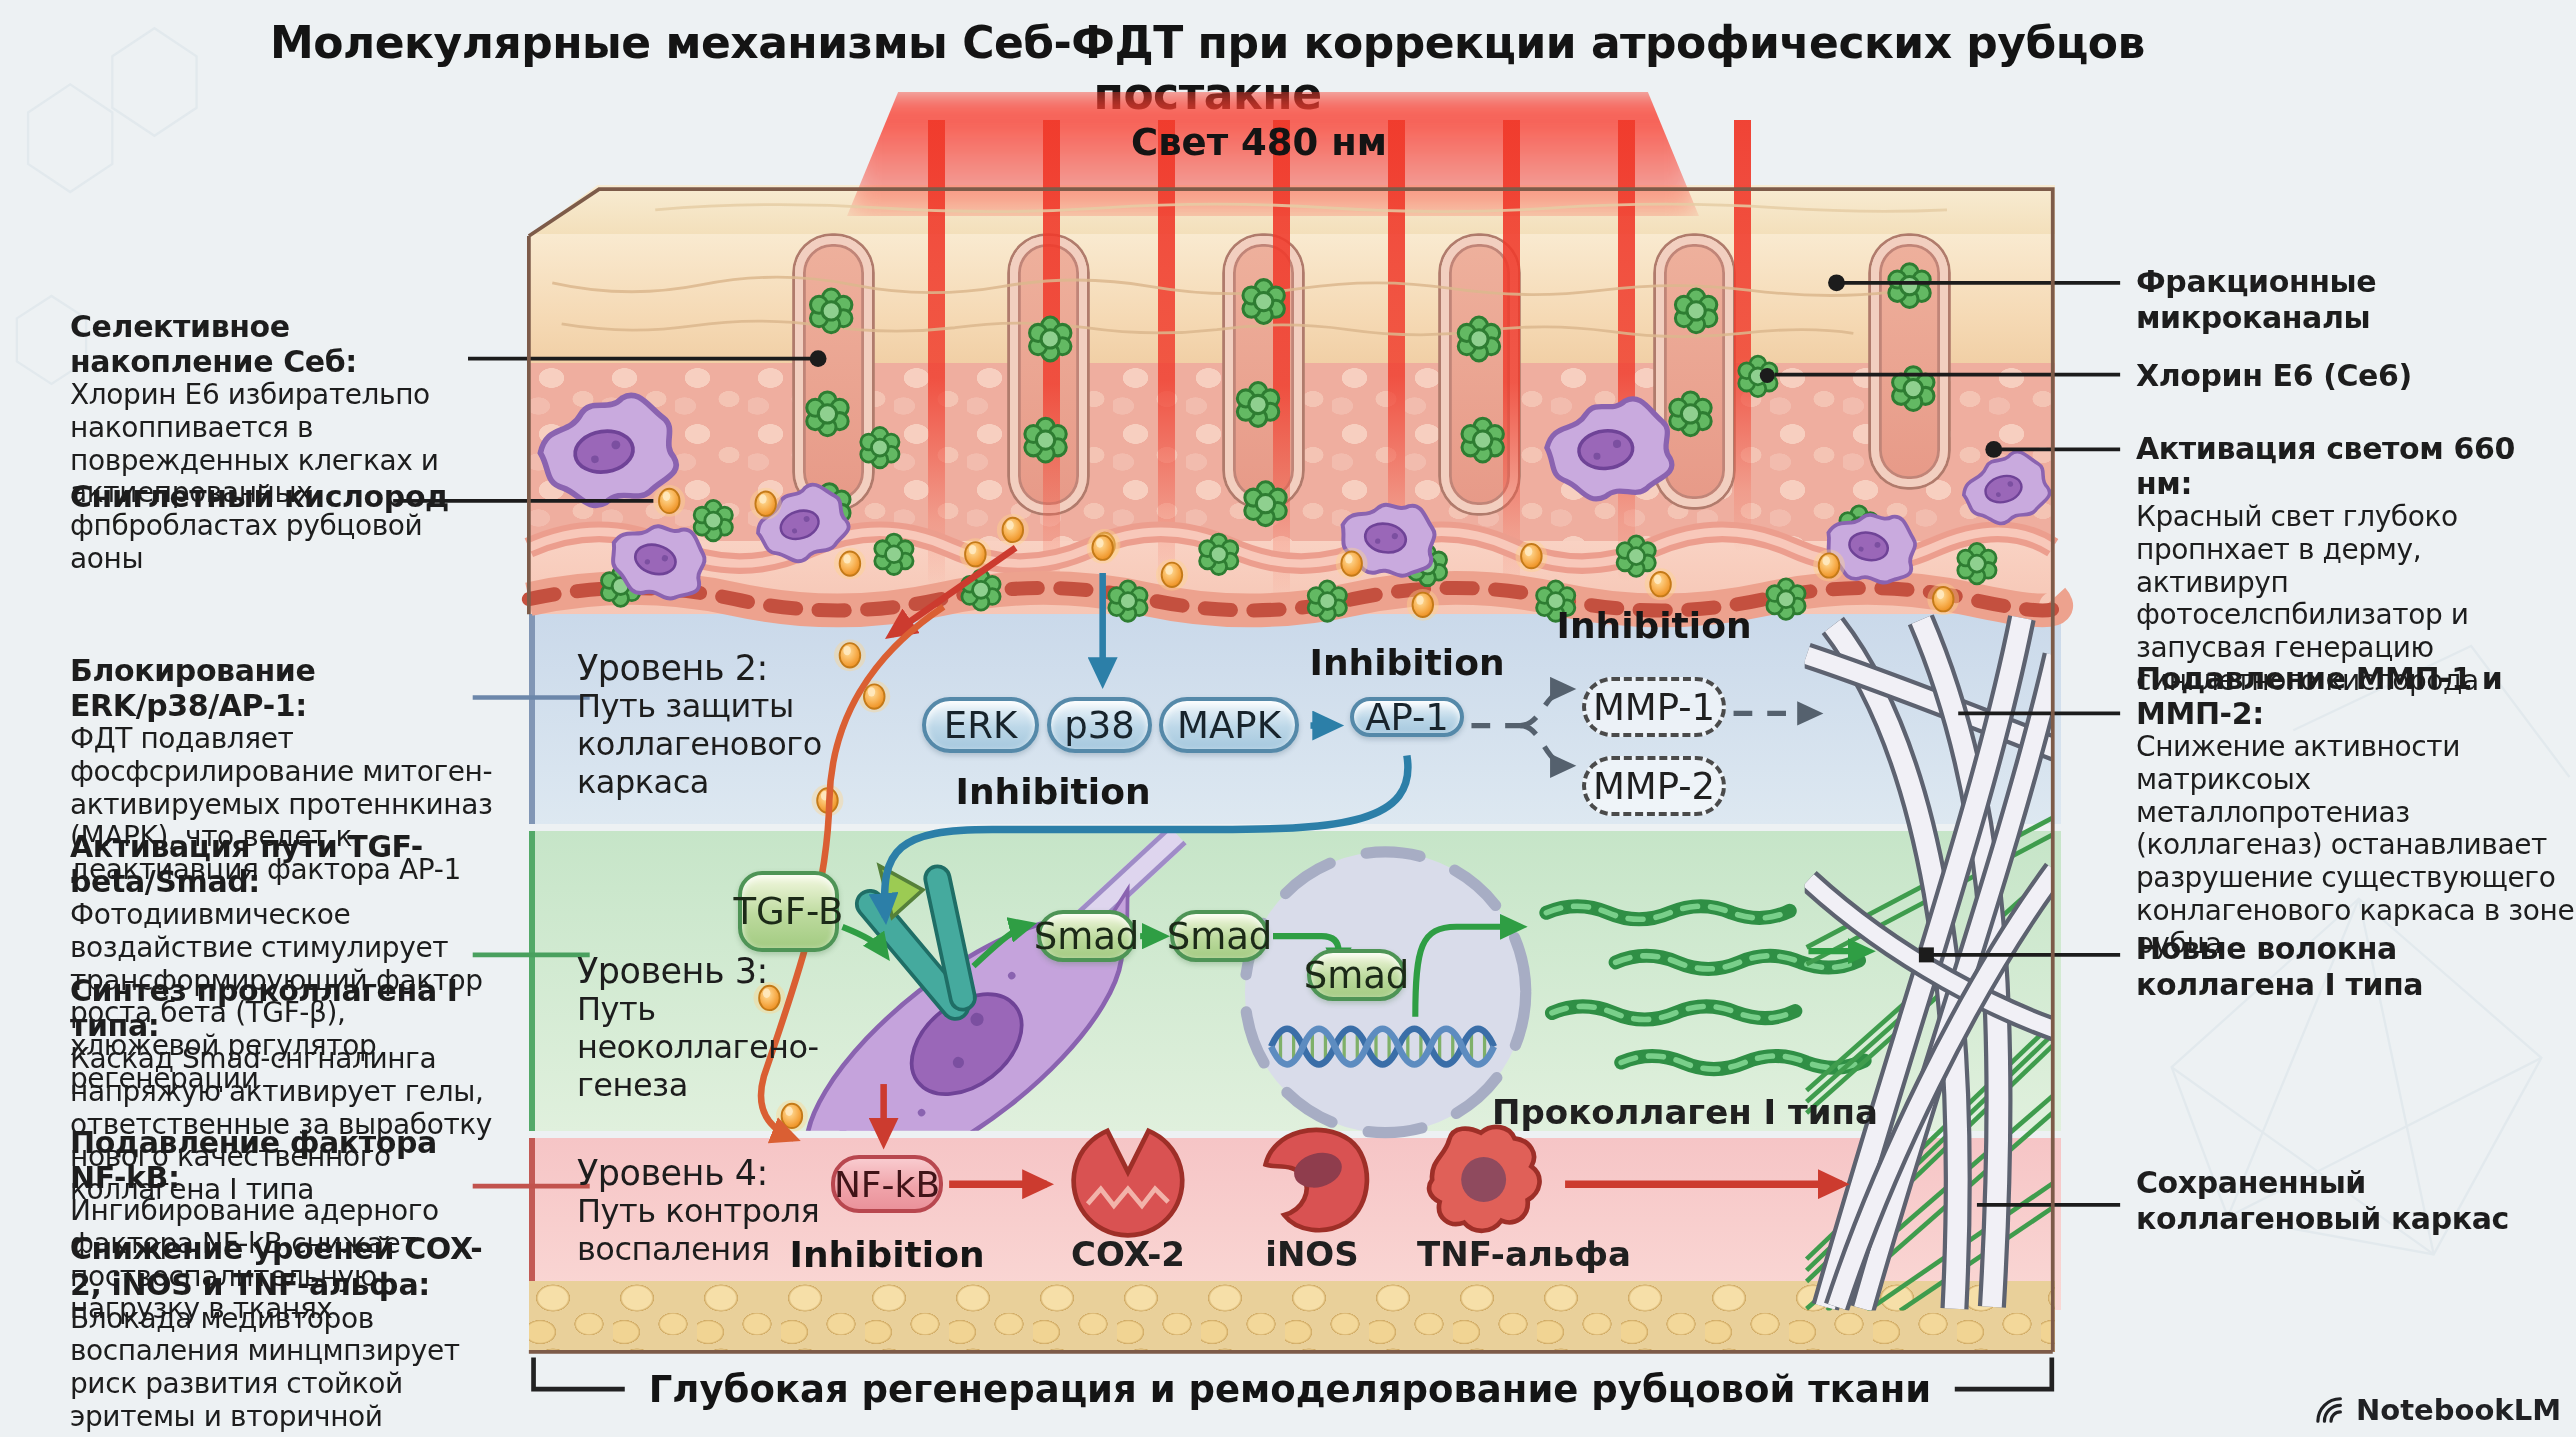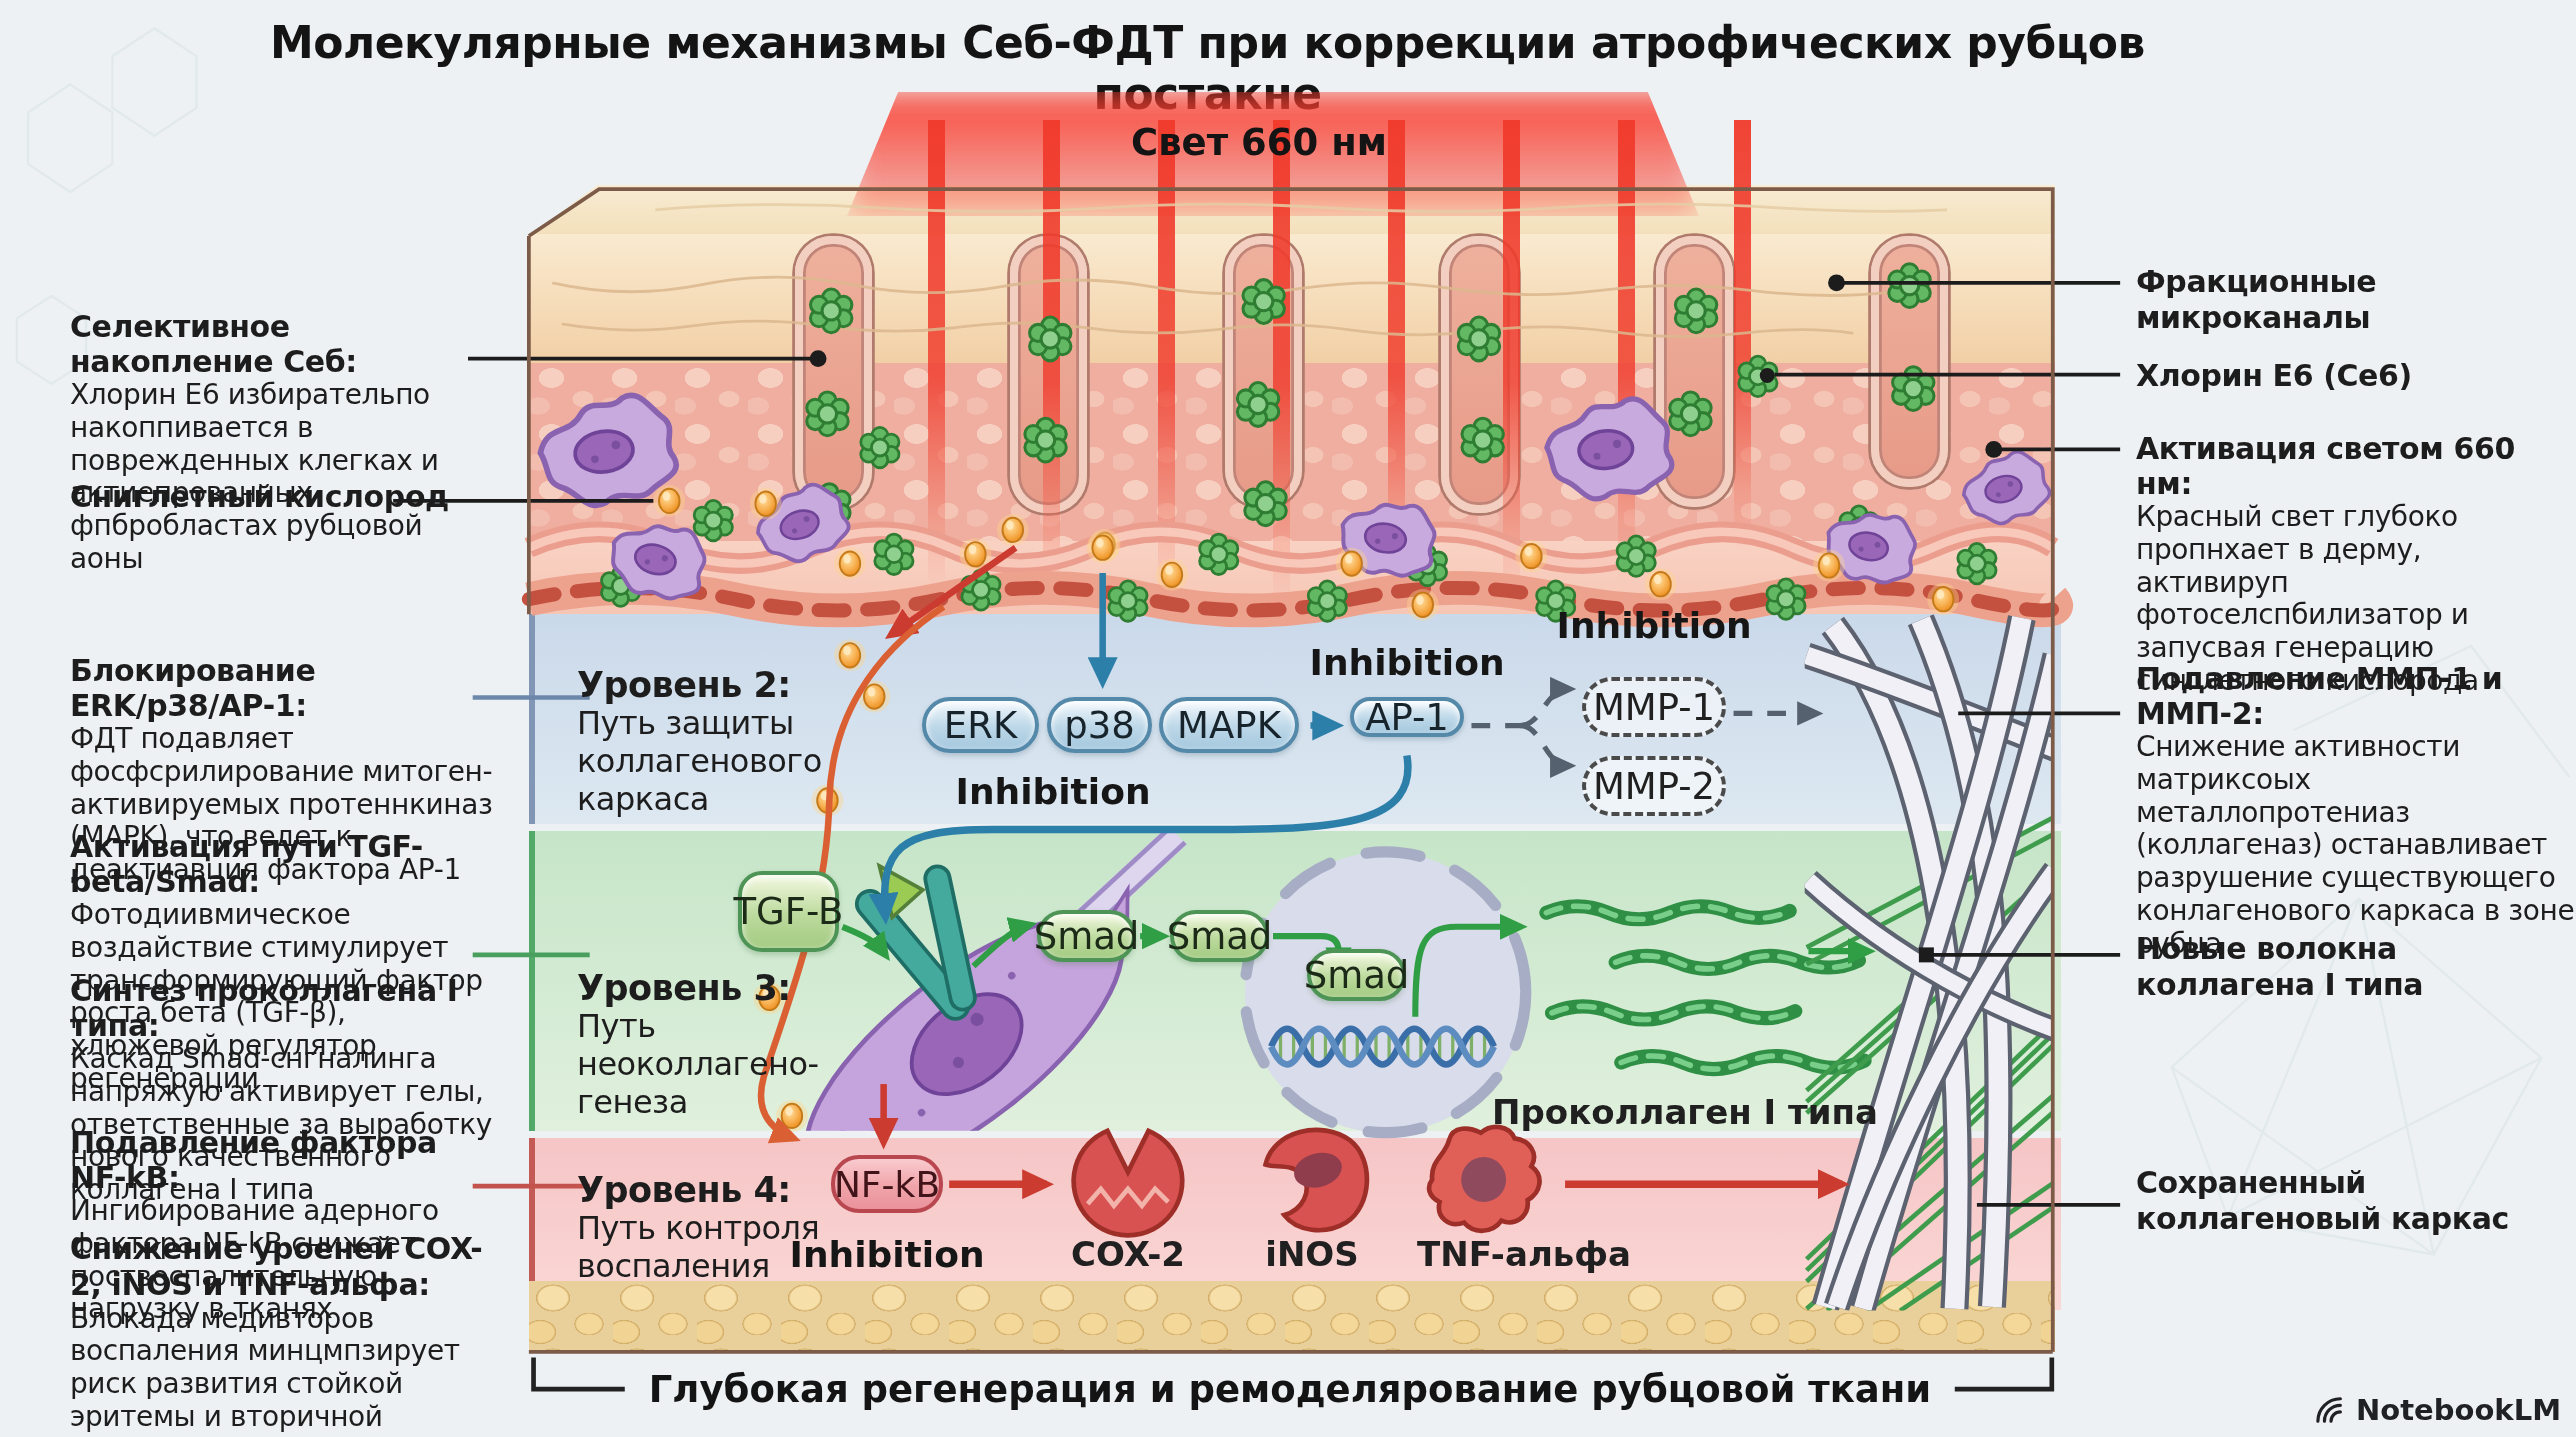--- a/index.html
+++ b/index.html
@@ -40,21 +40,21 @@
   .beam{position:absolute;top:120px;width:17px;border-radius:0 0 8.4px 8.4px;
         background:linear-gradient(180deg,rgba(240,58,43,.95) 0%,rgba(240,58,43,.8) 55%,rgba(244,118,98,.3) 86%,rgba(244,118,98,0) 100%);}
   #lightlabel{position:absolute;left:1259px;top:142px;transform:translate(-50%,-50%);
         font-size:37px;font-weight:bold;color:#141414;white-space:nowrap;}
   
   .ann{position:absolute;font-size:28px;line-height:1.17;letter-spacing:-0.4px;color:#1d1d1d;}
   .ann b{font-size:30px;letter-spacing:-0.4px;}
   .ann b.blk{display:block;}
   
   .lvl{position:absolute;color:#1d1d1d;}
-  .lvl .t{font-weight:bold;font-size:35px;letter-spacing:-0.5px;margin-top:17px;}
+  .lvl .t{font-weight:normal;font-size:35px;letter-spacing:-0.5px;}
   .lvl .s{font-size:32px;line-height:1.18;letter-spacing:-0.5px;}
   
   .pill{position:absolute;display:flex;align-items:center;justify-content:center;box-sizing:border-box;
         font-size:37px;color:#18242c;border-radius:28px;white-space:nowrap;}
   .pill.blue{background:linear-gradient(180deg,#f2f8fc,#bcd7e8 55%,#a5c8de);border:4.7px solid #5589a9;
         box-shadow:inset 0 2.8px 7.5px rgba(255,255,255,.9),0 2.8px 5.6px rgba(60,90,110,.25);}
   .pill.green{background:linear-gradient(180deg,#f3f8e0,#bcda9d 55%,#a3cb82);border:4.7px solid #4e9456;color:#1c2a18;
         box-shadow:inset 0 2.8px 7.5px rgba(255,255,255,.8),0 2.8px 5.6px rgba(60,110,60,.25);}
   .pill.pink{background:linear-gradient(180deg,#f9cbcf,#f0a4aa 55%,#ea929b);border:4.7px solid #b8474f;color:#401418;}
   .dashedbox{position:absolute;display:flex;align-items:center;justify-content:center;box-sizing:border-box;
@@ -400,21 +400,21 @@
         <rect x="2050" y="1012" width="16" height="16" fill="#1c1c1c"></rect>
       <path d="M2265,1287 L2112,1287" stroke="#1c1c1c" stroke-width="4"></path>
     </g>
 
     <g fill="none">
       <path d="M565,252 L640,202 L2193,202 L2193,1444 M565,252 L565,656 M565,1444 L2193,1444" stroke="#7d5b49" stroke-width="4"></path>
     </g>
     <path d="M570,1450 L570,1484 L2192,1484 L2192,1450" stroke="#222" stroke-width="5" fill="none"></path>
   </svg>
 
-  <div id="lightlabel">Свет 660 нм</div>
+  <div id="lightlabel">Свет 480 нм</div>
 
   <div class="lvl" style="left:577px;top:648px;width:290px">
     <div class="t">Уровень 2:</div>
     <div class="s">Путь защиты коллагенового каркаса</div>
   </div>
   <div class="lvl" style="left:577px;top:951px;width:262px">
     <div class="t">Уровень 3:</div>
     <div class="s">Путь неоколлагено- генеза</div>
   </div>
   <div class="lvl" style="left:577px;top:1153px;width:281px">

